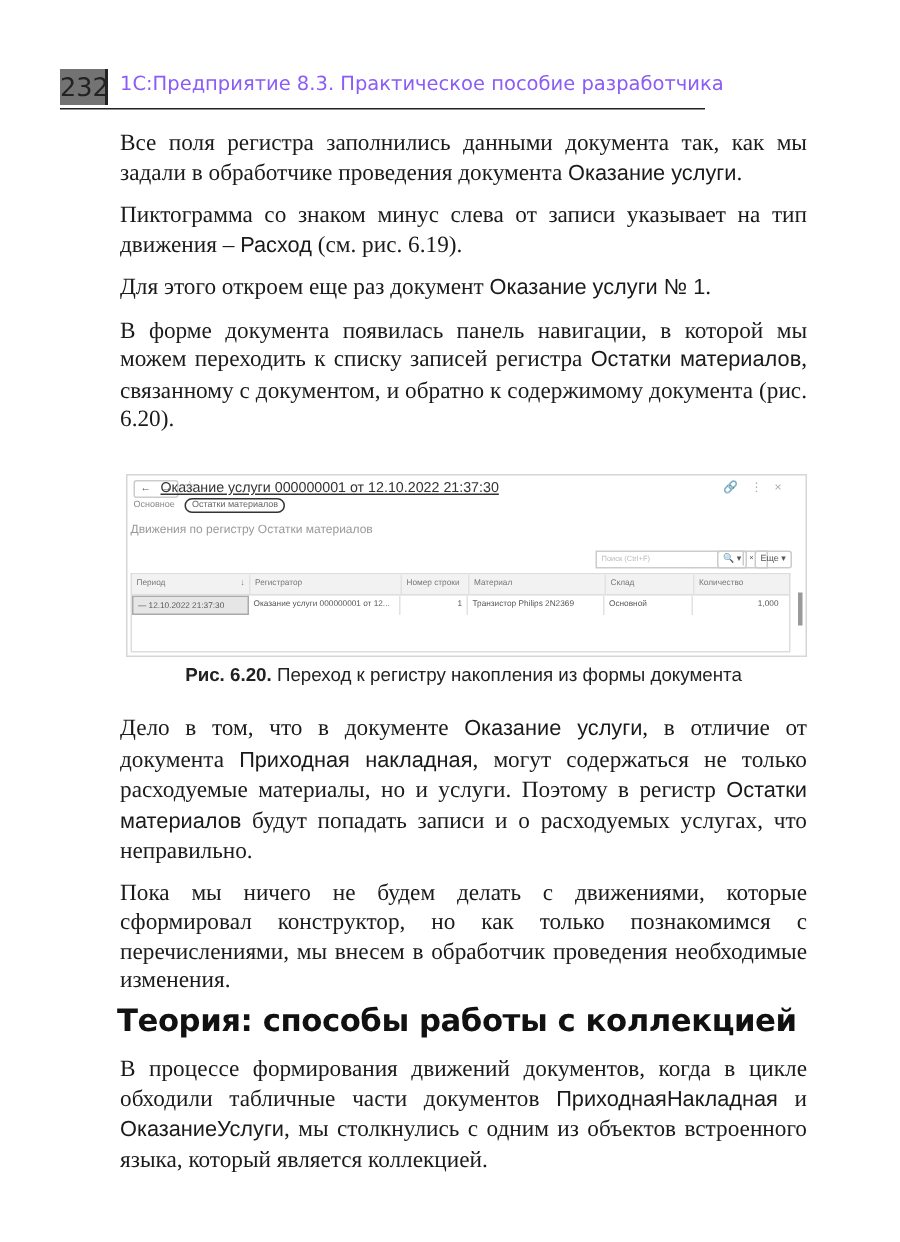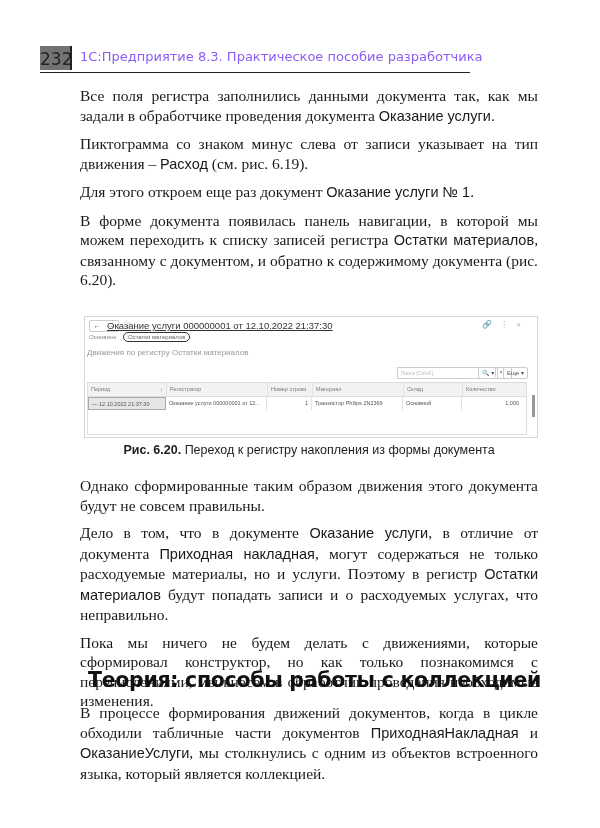--- a/index.html
+++ b/index.html
@@ -25,21 +25,21 @@
     .sbtn { position:absolute; top:50px; height:10px; border:1px solid #ccc; border-radius:2px; font-size:6px; line-height:10px; padding:0 3px; color:#555; }
     .grid { position:absolute; left:2px; top:65px; width:438px; border:1px solid #ddd; border-bottom:none; }
     .grow { display:flex; height:13px; font-size:5.5px; line-height:13px; white-space:nowrap; overflow:hidden; }
     .ghead { background:#f2f2f2; color:#777; border-bottom:1px solid #ddd; }
     .gcell { padding:0 3px; overflow:hidden; border-right:1px solid #e2e2e2; }
     .gcell.sel { background:#e6e6e6; border:1px solid #aaa; }
     .scroll { position:absolute; right:2px; top:78px; width:3px; height:22px; background:#999; }
     .caption { position:absolute; left:80px; top:443px; width:458px; text-align:center; font-family:"Liberation Sans", sans-serif; font-size:12.5px; color:#222; white-space:nowrap; }
     .caption b { font-weight:bold; }
     .content2 { position:absolute; left:80px; top:476px; width:458px; }
-    h2 { position:absolute; left:88px; top:668px; margin:0; font-family:"DejaVu Sans", sans-serif; font-weight:bold; font-size:20.5px; color:#111; white-space:nowrap; letter-spacing:-0.3px; }
+    h2 { position:absolute; left:78px; top:668px; margin:0; font-family:"DejaVu Sans", sans-serif; font-weight:bold; font-size:20.5px; color:#111; white-space:nowrap; letter-spacing:-0.3px; }
     .content3 { position:absolute; left:80px; top:703px; width:458px; }
   </style>
 </head>
 <body>
 
 <div class="header">
   <div class="pagenum">232</div>
   <div class="running">1С:Предприятие 8.3. Практическое пособие разработчика</div>
 </div>
 
@@ -89,21 +89,20 @@
       <div class="gcell" style="width:54px;text-align:right;border-right:none;">1,000</div>
     </div>
     <div style="height:24px;border-bottom:1px solid #ddd;"></div>
   </div>
   <div class="scroll"></div>
 </div>
 
 <div class="caption"><b>Рис. 6.20.</b><span> Переход к регистру накопления из формы документа</span></div>
 
 <div class="content2">
-  <p><span>Однако сформированные таким образом движения этого документа будут не совсем правильны.</span></p>
   <p><span>Дело в том, что в документе </span><span class="sans">Оказание услуги</span><span>, в отличие от документа </span><span class="sans">Приходная накладная</span><span>, могут содержаться не только расходуемые материалы, но и услуги. Поэтому в регистр </span><span class="sans">Остатки материалов</span><span> будут попадать записи и о расходуемых услугах, что неправильно.</span></p>
   <p><span>Пока мы ничего не будем делать с движениями, которые сформировал конструктор, но как только познакомимся с перечислениями, мы внесем в обработчик проведения необходимые изменения.</span></p>
 </div>
 
 <h2>Теория: способы работы с коллекцией</h2>
 
 <div class="content3">
   <p><span>В процессе формирования движений документов, когда в цикле обходили табличные части документов </span><span class="sans">ПриходнаяНакладная</span><span> и </span><span class="sans">ОказаниеУслуги</span><span>, мы столкнулись с одним из объектов встроенного языка, который является коллекцией.</span></p>
 </div>
 

